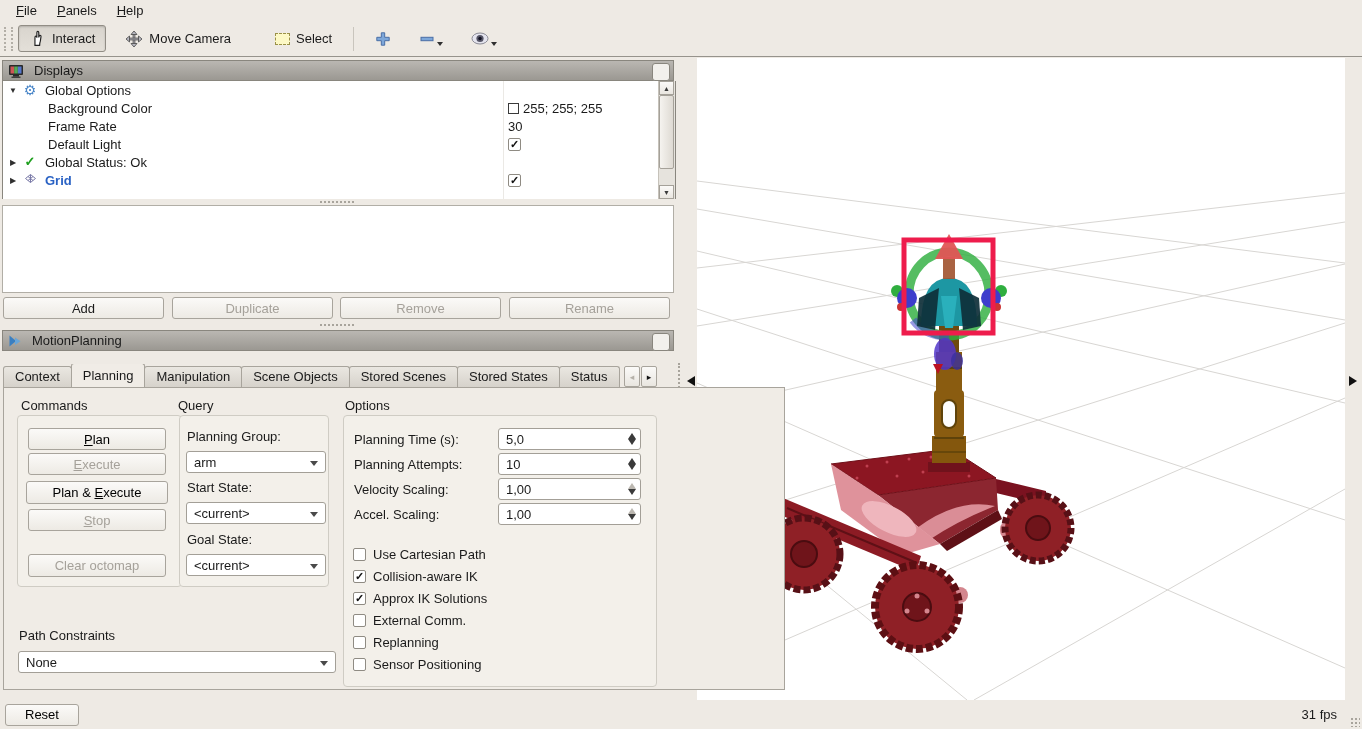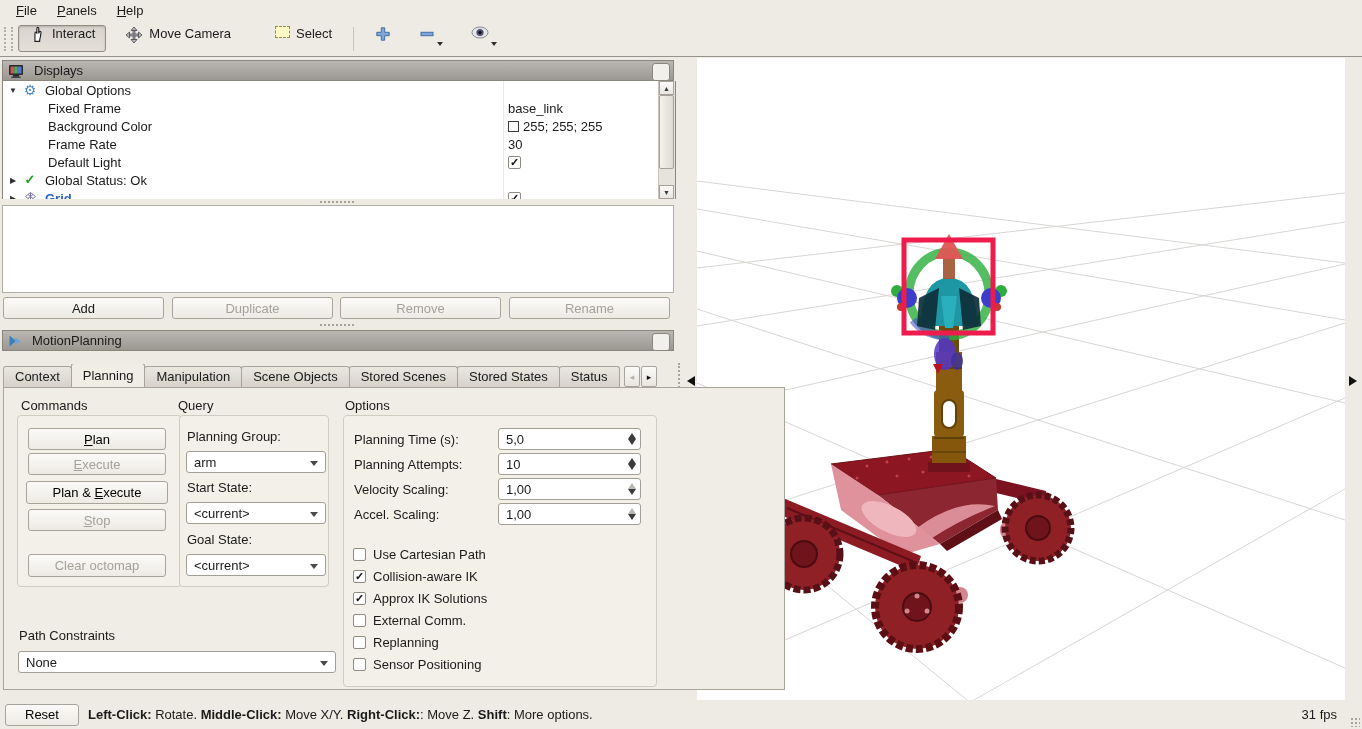--- a/index.html
+++ b/index.html
@@ -9,21 +9,21 @@
   .accel{text-decoration:underline}
   .b{font-weight:bold}
   .disabled{color:#a5a19a !important}
   
   .menubar{position:absolute;left:0;top:0;width:100%;height:21px;display:flex;align-items:center;padding-left:6px}
   .menuitem{padding:2px 10px;cursor:default}
   
   .toolbar{position:absolute;left:0;top:21px;width:100%;height:36px;border-bottom:1px solid #96938c;
            display:flex;align-items:center;box-sizing:border-box}
   .draghandle{width:5px;height:24px;margin:0 5px 0 4px;border-left:2px dotted #b3afa7;border-right:2px dotted #b3afa7}
-  .tool{display:flex;gap:6px;height:27px;padding:0 10px;background:transparent;
+  .tool{display:flex;align-items:center;gap:6px;height:27px;padding:0 10px;background:transparent;
         border:1px solid transparent;border-radius:3px;font:inherit;color:#1a1a1a}
   .tool.pressed{background:linear-gradient(#d8d4cd,#e4e0d9);border:1px solid #918d85;box-shadow:inset 0 1px 2px rgba(0,0,0,.18)}
   .tsep{width:1px;height:24px;background:#c9c5bd;margin:0 10px}
   .caretdown{width:0;height:0;border-left:3.5px solid transparent;border-right:3.5px solid transparent;
              border-top:4px solid #2f2f2f;align-self:flex-end;margin:0 0 5px -4px}
   .selectbox{width:15px;height:12px;background:#fdf9c5;border:1.6px dashed #9a9148;box-sizing:border-box}
   
   .panelhdr{position:absolute;left:2px;width:672px;height:21px;background:linear-gradient(#bab7b2,#9b9892);
             border:1px solid #89867e;display:flex;align-items:center;gap:10px;padding-left:5px;box-sizing:border-box}
   .panelbtn{position:absolute;right:3px;top:2px;width:16px;height:16px;background:#f2f0ec;border:1px solid #89867e;border-radius:3px}
@@ -167,26 +167,20 @@
       </div>
 
       <div class="tree">
         <div class="colsep"></div>
         <div class="trow">
           <span class="texp">▼</span>
           <span class="ticon" style="color:#4a86c8;font-size:14px">⚙</span>
           <span class="tlabel">Global Options</span>
         </div>
         <div class="trow">
-          <span class="tlabel childlbl">Fixed Frame</span>
-          <span class="tval">
-              <span>base_link</span>
-            </span>
-        </div>
-        <div class="trow">
           <span class="tlabel childlbl">Background Color</span>
           <span class="tval">
               <span class="swatch"></span>
               <span>255; 255; 255</span>
             </span>
         </div>
         <div class="trow">
           <span class="tlabel childlbl">Frame Rate</span>
           <span class="tval">
               <span>30</span>
@@ -434,17 +428,16 @@
           <rect x="207" y="182" width="89" height="93" fill="none" stroke="#ee1c4c" stroke-width="5"></rect>
         </g>
       </svg>
     </div>
 
     <div class="expandright"></div>
   </div>
 
   <div class="statusbar">
     <button class="resetbtn">Reset</button>
-    <span><span class="b">Left-Click:</span><span> Rotate. </span><span class="b">Middle-Click:</span><span> Move X/Y. </span><span class="b">Right-Click:</span><span>: Move Z. </span><span class="b">Shift</span><span>: More options.</span></span>
     <span class="fps">31 fps</span>
     <span class="grip"></span>
   </div>
 </div>
 
 </body></html>

